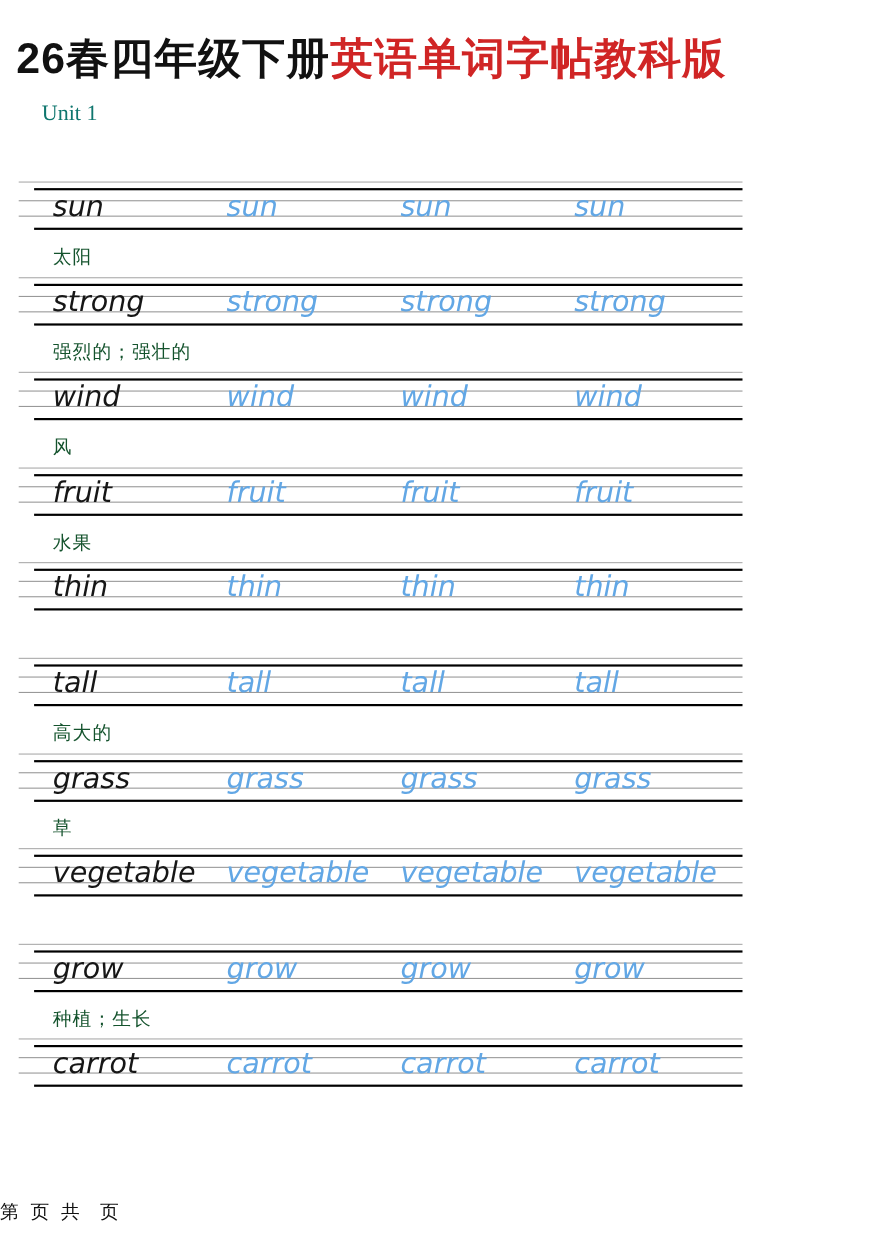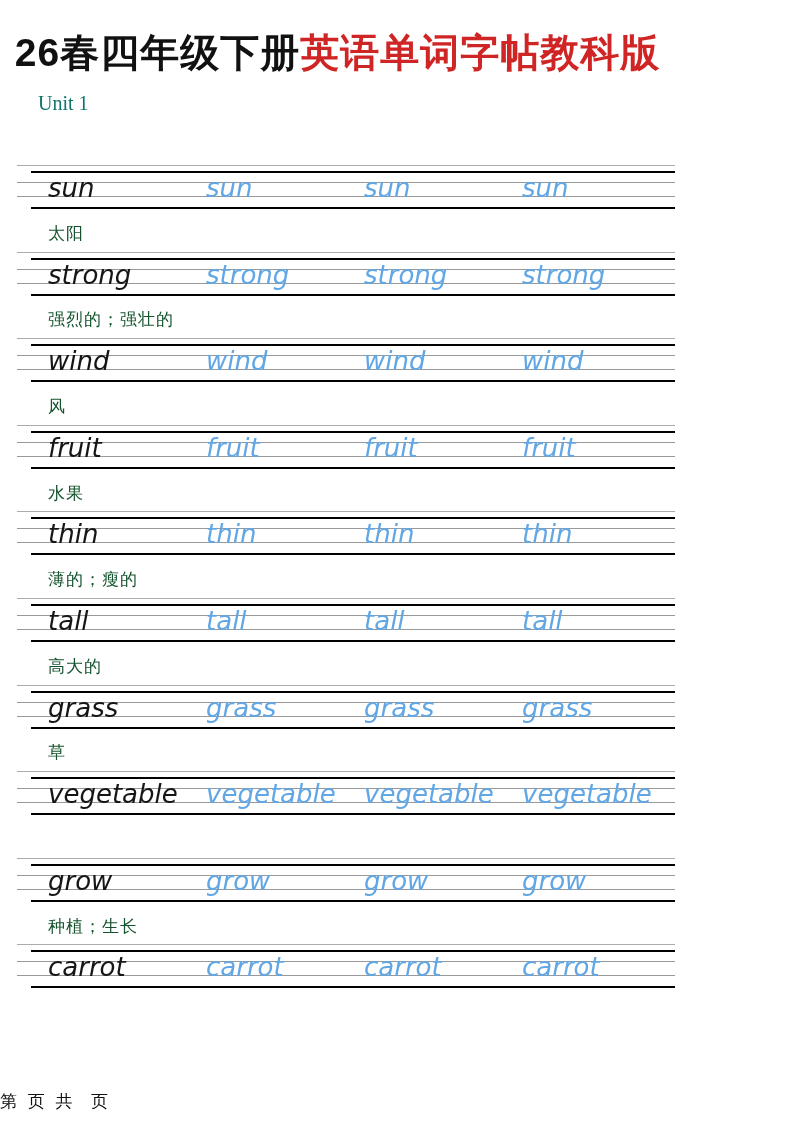--- a/index.html
+++ b/index.html
@@ -192,21 +192,20 @@
       <div class="gline g-m1"></div>
       <div class="gline g-m2"></div>
       <div class="bline g-bottom"></div>
       <div class="words">
         <span class="w ink">thin</span>
         <span class="w trace">thin</span>
         <span class="w trace">thin</span>
         <span class="w trace">thin</span>
       </div>
     </div>
-    <div class="meaning">薄的；瘦的</div>
   </div>
 
   <div class="block">
     <div class="guide">
       <div class="gline g-extra"></div>
       <div class="bline g-top"></div>
       <div class="gline g-m1"></div>
       <div class="gline g-m2"></div>
       <div class="bline g-bottom"></div>
       <div class="words">

